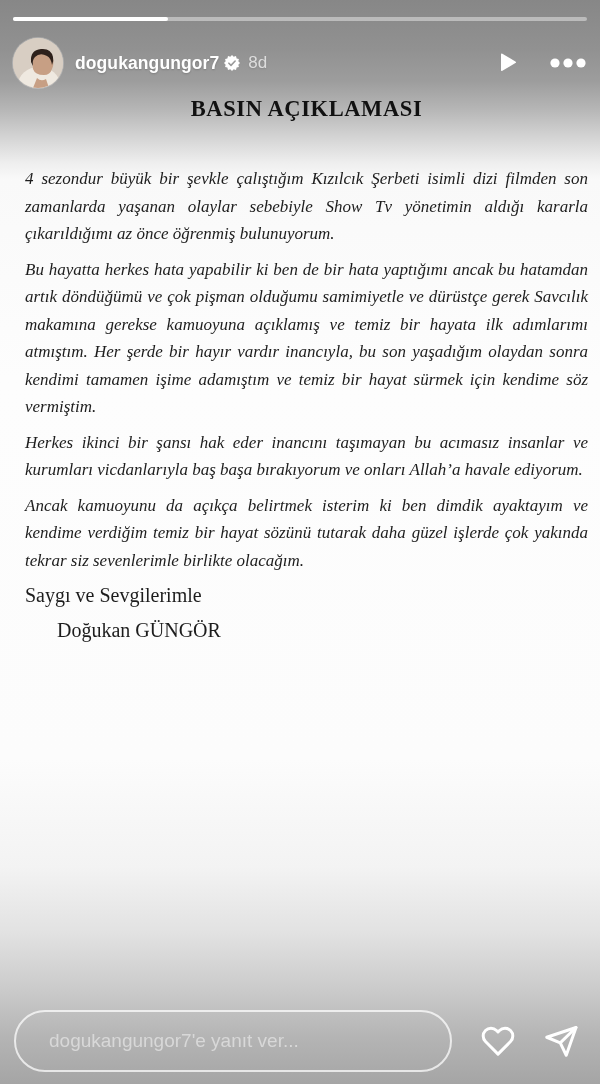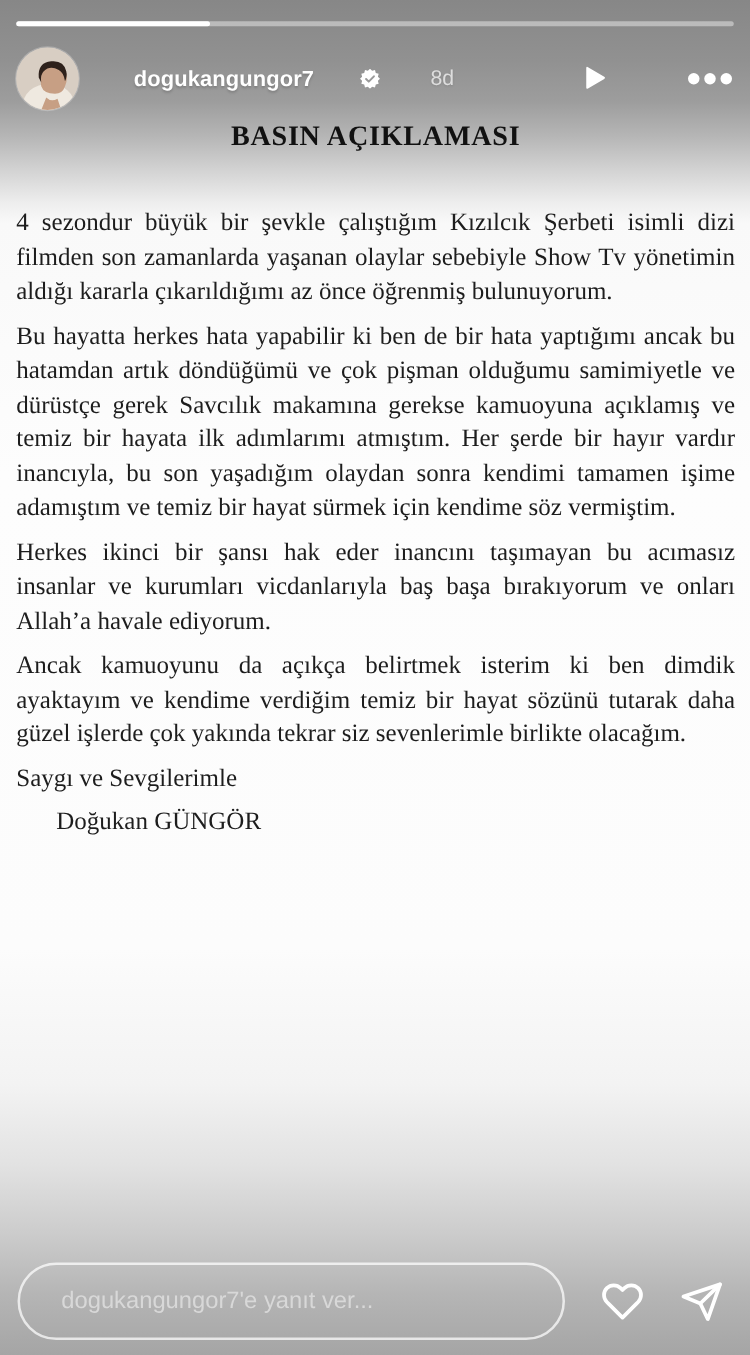--- a/index.html
+++ b/index.html
@@ -34,21 +34,21 @@
     background: rgba(255,255,255,0.42);
   }
   .progress-fill {
     height: 100%; border-radius: 2px; background: #ffffff;
   }
 
   
   .story-header {
     position: absolute; top: 38px; left: 13px; right: 14px;
     height: 50px;
-    display: flex; align-items: center; gap: 32px;
+    display: flex; align-items: center;
   }
   .avatar {
     width: 50px; height: 50px; border-radius: 50%;
     overflow: hidden; flex: 0 0 auto;
     background: #d8cec3;
     box-shadow: 0 0 0 1px rgba(255,255,255,0.25);
   }
   .avatar svg { display: block; width: 100%; height: 100%; }
   .username {
     margin-left: 12px;
@@ -68,35 +68,36 @@
   .icon-btn {
     background: none; border: none; padding: 0; cursor: pointer;
     display: flex; align-items: center; justify-content: center;
   }
   .play-btn { width: 26px; height: 26px; margin-right: 30px; }
   .more-btn { width: 36px; height: 26px; }
 
   
   .document {
     position: absolute; top: 0; left: 0; right: 0;
-    padding: 96px 12px 0 13px;
+    padding: 96px 12px 0 25px;
     color: #1d1d1d;
     font-family: "Liberation Serif", serif;
   }
   .doc-title {
     text-align: center;
     font-size: 22.5px; font-weight: 700;
     letter-spacing: 0.6px;
     color: #111111;
     margin-bottom: 43px;
   }
   .doc-body p {
-    font-size: 20px; line-height: 27.5px;
+    font-size: 17px; line-height: 27.5px;
     text-align: justify;
     margin-bottom: 8px;
+    font-style: italic;
   }
   .doc-closing, .doc-signature {
     font-size: 20px; line-height: 27.5px;
     margin-top: 6px;
   }
   .doc-signature { margin-top: 7px; margin-left: 32px; }
 
   
   .reply-bar {
     position: absolute; left: 14px; right: 16px; bottom: 12px;

